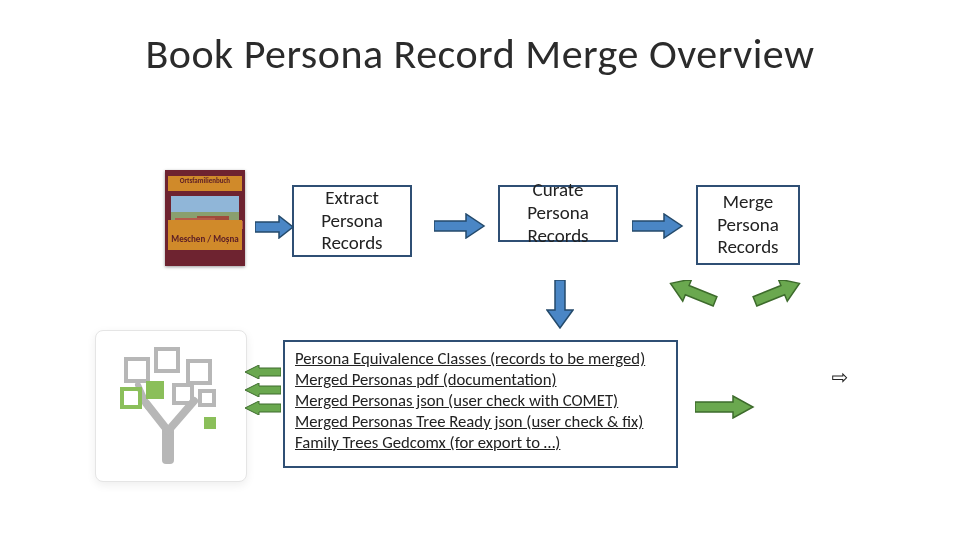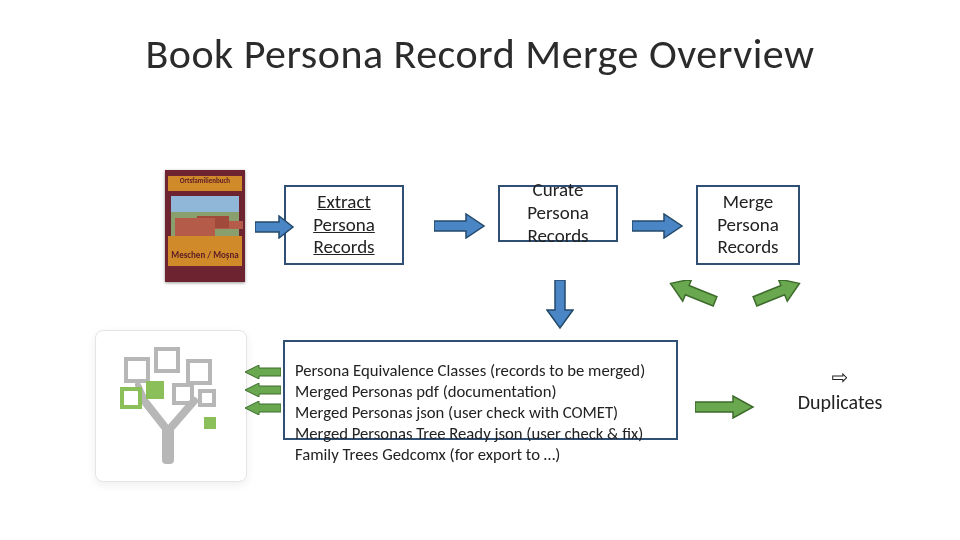--- a/index.html
+++ b/index.html
@@ -39,31 +39,31 @@
     flex-direction: column;
     align-items: center;
     justify-content: center;
     font-size: 19px;
     line-height: 1.2;
     color: #222;
     padding: 4px 8px;
     box-sizing: border-box;
   }
 
-  .box.extract { left: 284px; top: 185px; width: 120px; height: 80px; text-decoration: underline; }
+  .box.extract { left: 292px; top: 185px; width: 120px; height: 72px; }
   .box.curate  { left: 498px; top: 185px; width: 120px; height: 57px; }
   .box.merge   { left: 696px; top: 185px; width: 104px; height: 80px; }
 
   
   .book {
     position: absolute;
     left: 165px;
     top: 170px;
     width: 80px;
-    height: 112px;
+    height: 96px;
     background: #6e2330;
     box-shadow: 0 1px 3px rgba(0,0,0,0.4);
     overflow: hidden;
     font-size: 6px;
     color: #fff;
   }
   .book .band-top {
     position: absolute;
     top: 6px; left: 3px; right: 3px; height: 14px;
     background: #d08a2a;
@@ -111,29 +111,30 @@
     background:#fff;
     box-shadow: 0 3px 10px rgba(0,0,0,0.07);
   }
 
   
   .outputs {
     position: absolute;
     left: 283px;
     top: 340px;
     width: 395px;
-    height: 100px;
+    height: 128px;
     border: 2px solid #2f4f74;
     background:#fff;
     font-size: 16.7px;
     line-height: 1.25;
     color:#222;
-    padding: 18px 10px 6px 10px;
+    padding: 6px 10px 6px 10px;
     box-sizing: border-box;
     white-space: pre-line;
+    text-decoration: underline;
   }
 
   
   .mobs {
     position:absolute;
     left: 770px;
     top: 365px;
     width: 140px;
     text-align:center;
     font-size: 20px;
@@ -198,21 +199,20 @@
   </div>
 
   <div class="outputs">Persona Equivalence Classes (records to be merged)
 Merged Personas pdf (documentation)
 Merged Personas json (user check with COMET)
 Merged Personas Tree Ready json (user check &amp; fix)
 Family Trees Gedcomx (for export to …)</div>
 
   <div class="mobs">
     <div>⇨</div>
-    <div>Duplicates</div>
   </div>
 
   <div class="arr" style="left:255px;top:215px">
     <svg width="40" height="24">
         <defs></defs>
       <polygon points="0,7 24,7 24,1 38,12 24,23 24,17 0,17" fill="#4a86c5" stroke="#244a6b" stroke-width="1.5"></polygon>
     </svg>
   </div>
 
   <div class="arr" style="left:434px;top:213px">

